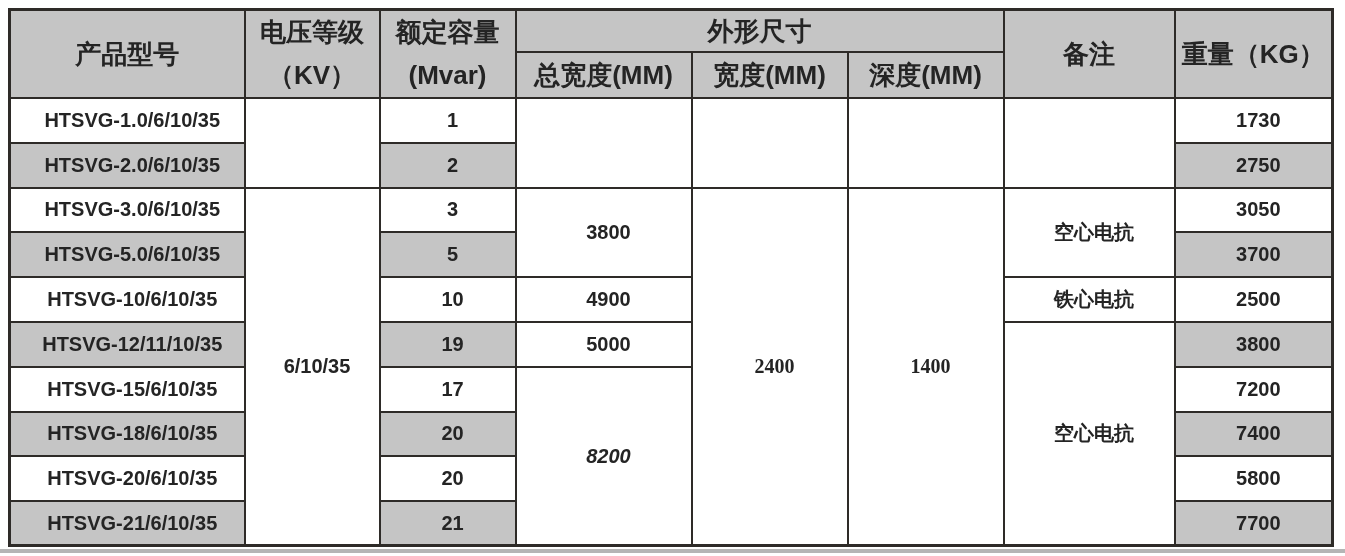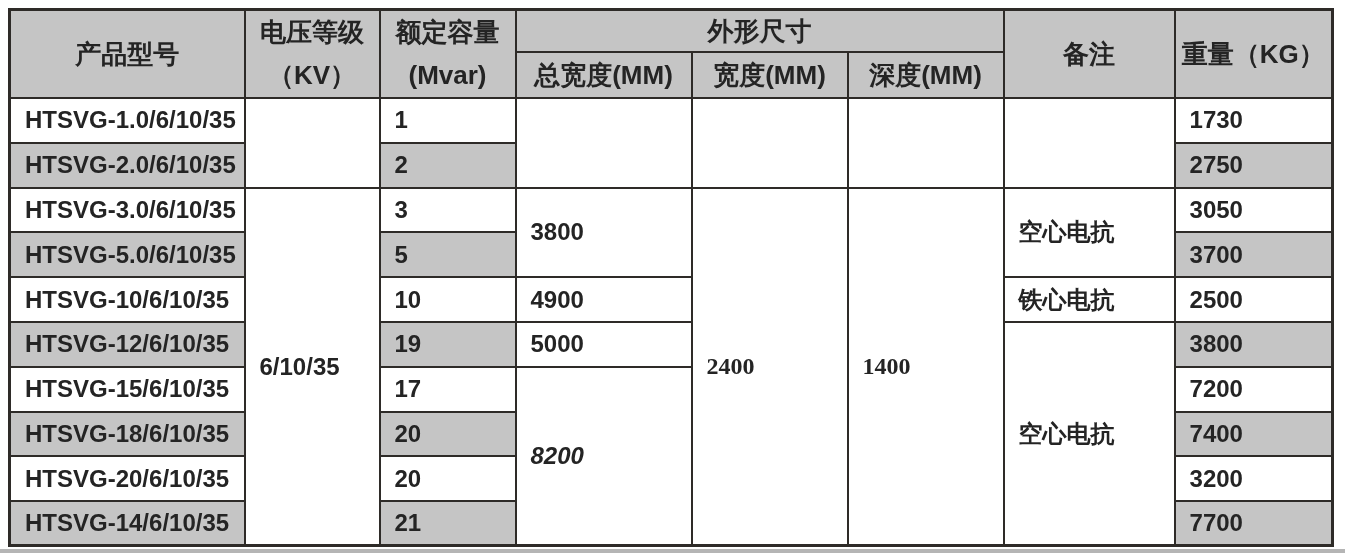--- a/index.html
+++ b/index.html
@@ -22,25 +22,25 @@
   }
   table.spec{
     position:absolute;left:8px;top:8px;
     width:1323px;height:535px;
     border-collapse:collapse;
     table-layout:fixed;
     background:#fff;
   }
   table.spec th,table.spec td{
     border:2px solid var(--border);
-    font-size:24px;
+    font-size:20px;
     font-weight:700;
     color:var(--text);
     vertical-align:middle;
-    text-align:left;
+    text-align:center;
     padding:0 4px 0 14px;
     white-space:nowrap;
     overflow:hidden;
   }
   table.spec{border:3px solid var(--border);}
   
   table.spec th{
     background:var(--header_bg);
     text-align:center;
     padding:0 2px;
@@ -146,21 +146,21 @@
 
     <tr class="drow">
       <td>HTSVG-10/6/10/35</td>
       <td>10</td>
       <td>4900</td>
       <td>铁心电抗</td>
       <td>2500</td>
     </tr>
 
     <tr class="drow">
-      <td class="stripe">HTSVG-12/6/10/35</td>
+      <td class="stripe">HTSVG-12/11/10/35</td>
       <td class="stripe">19</td>
       <td>5000</td>
       <td rowspan="5">空心电抗</td>
       <td class="stripe">3800</td>
     </tr>
 
     <tr class="drow">
       <td>HTSVG-15/6/10/35</td>
       <td>17</td>
       <td rowspan="4" class="va-8200">8200</td>
@@ -169,25 +169,25 @@
 
     <tr class="drow">
       <td class="stripe">HTSVG-18/6/10/35</td>
       <td class="stripe">20</td>
       <td class="stripe">7400</td>
     </tr>
 
     <tr class="drow">
       <td>HTSVG-20/6/10/35</td>
       <td>20</td>
-      <td>3200</td>
+      <td>5800</td>
     </tr>
 
     <tr class="drow">
-      <td class="stripe">HTSVG-14/6/10/35</td>
+      <td class="stripe">HTSVG-21/6/10/35</td>
       <td class="stripe">21</td>
       <td class="stripe">7700</td>
     </tr>
   </tbody>
     </table>
 
   <div class="bottom-rule"></div>
 </div>
 
 </body></html>

